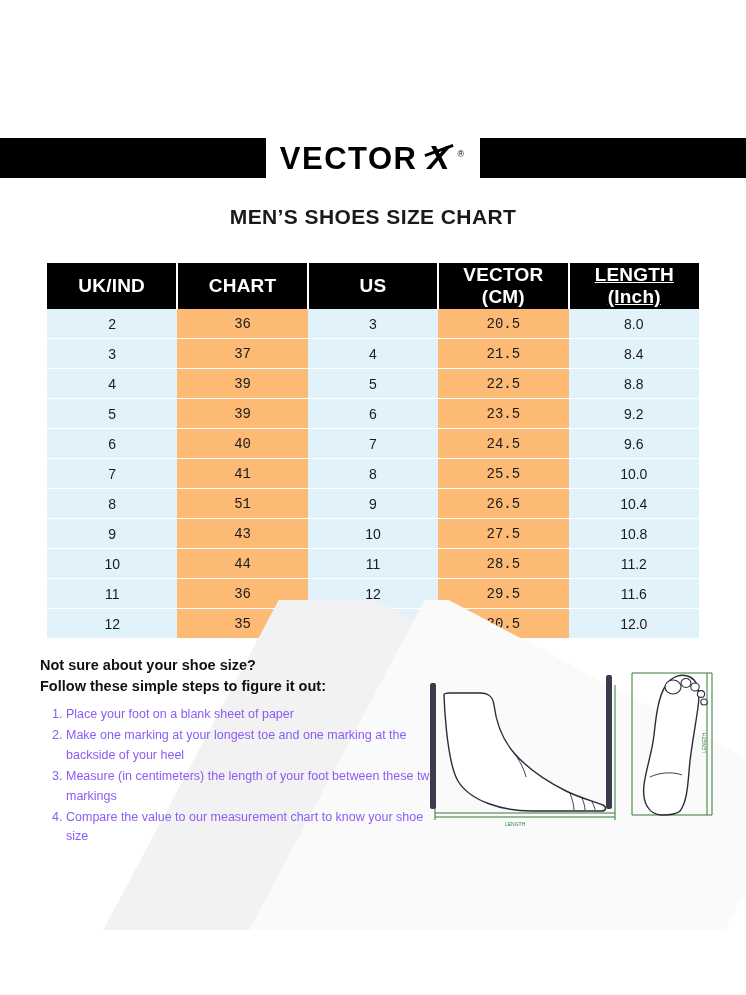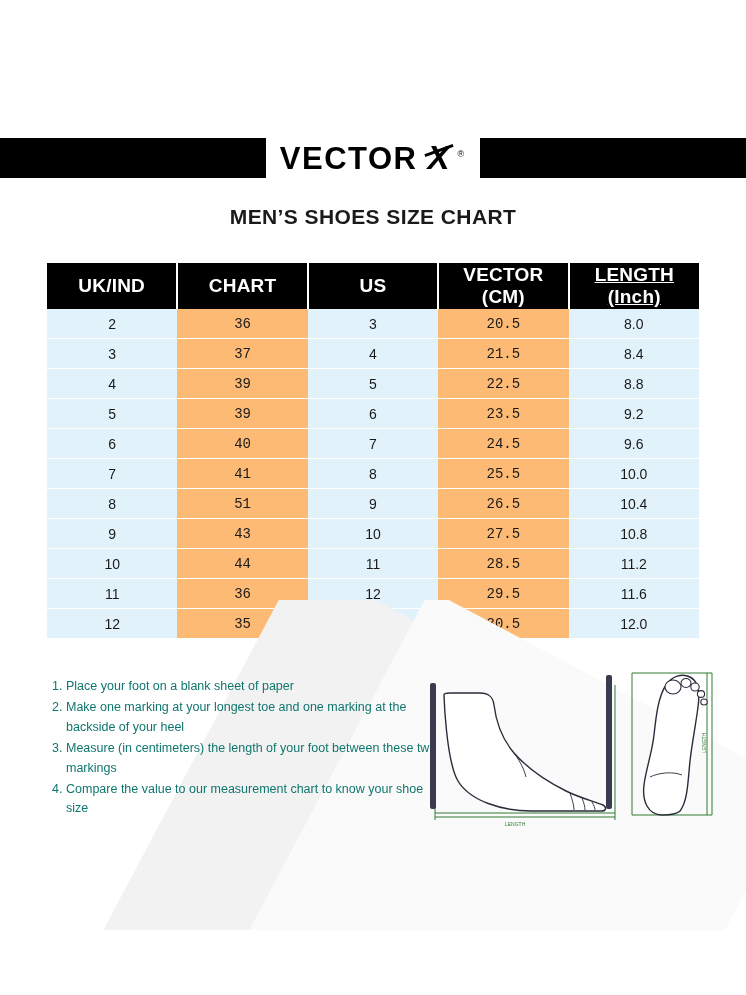--- a/index.html
+++ b/index.html
@@ -172,24 +172,24 @@
     width: 400px;
   }
   .help h3 {
     margin: 0;
     font-size: 14.5px;
     font-weight: bold;
     color: #111111;
     line-height: 1.45;
   }
   .help ol {
-    margin: 22px 0 0 0;
+    margin: 8px 0 0 0;
     padding-left: 26px;
     font-size: 12.5px;
-    color: #0f766e;
+    color: #8b5cf6;
     line-height: 1.55;
   }
   .help ol li {
     margin-bottom: 2px;
   }
 
   
   .illus {
     position: absolute;
     left: 410px;
@@ -312,20 +312,24 @@
         </tbody>
     </table>
   </div>
 
   <div class="deco">
     <div class="d1"></div>
     <div class="d2"></div>
   </div>
 
   <div class="help">
+    <h3>
+      <span>Not sure about your shoe size?</span><br>
+      <span>Follow these simple steps to figure it out:</span>
+    </h3>
     <ol id="help-steps">
         <li>Place your foot on a blank sheet of paper</li>
         <li>Make one marking at your longest toe and one marking at the backside of your heel</li>
         <li>Measure (in centimeters) the length of your foot between these two markings</li>
         <li>Compare the value to our measurement chart to know your shoe size</li>
       </ol>
   </div>
 
   <div class="illus">
     <svg width="310" height="180" viewBox="0 0 310 180">

